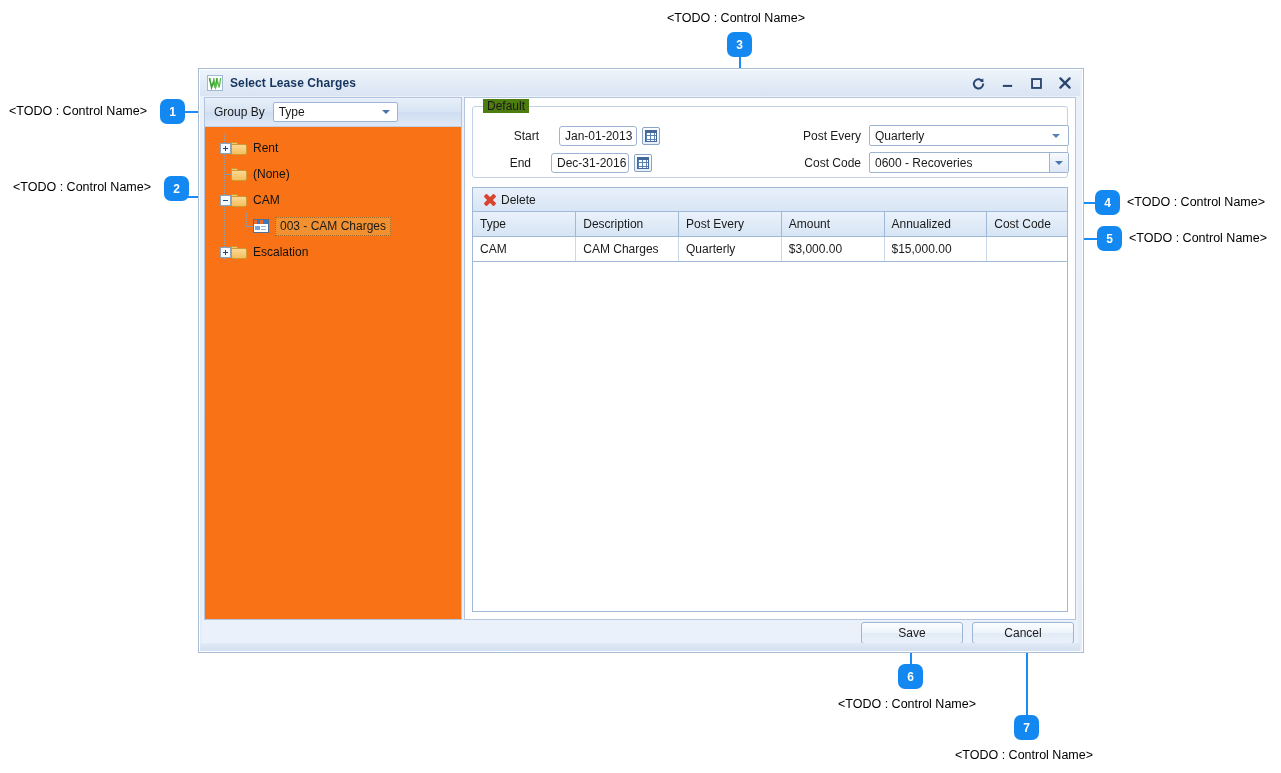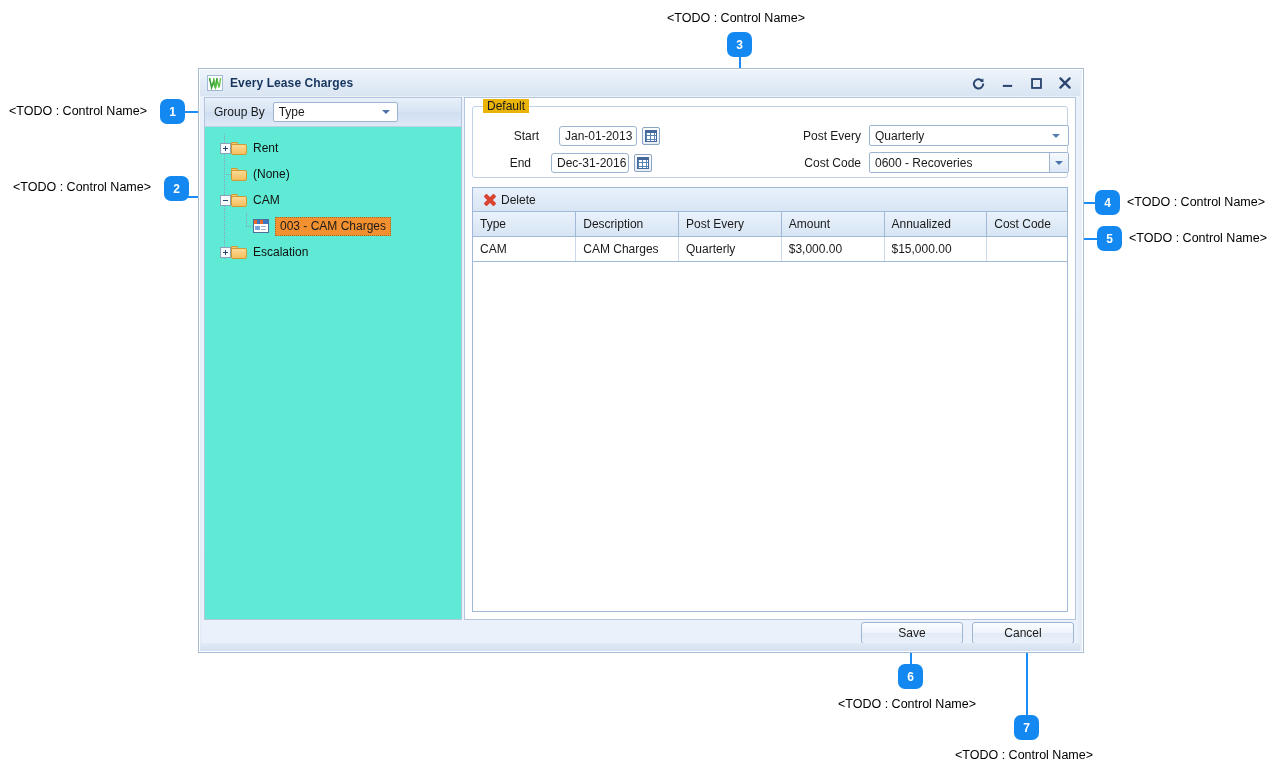--- a/index.html
+++ b/index.html
@@ -115,21 +115,21 @@
     background: #eaf1fa;
   }
 
   
   .left-panel {
     position: absolute;
     left: 2px;
     top: 0px;
     width: 258px;
     height: 523px;
-    background: #5eead4;
+    background: #f97316;
     border: 1px solid #b4c6dd;
     box-sizing: border-box;
   }
   .groupby-bar {
     position: absolute;
     left: 0; top: 0;
     width: 100%;
     height: 29px;
     background: linear-gradient(to bottom, #e8f0fa 0%, #d7e4f3 48%, #cfdef1 52%, #dfe9f7 100%);
     border-bottom: 1px solid #bfd0e5;
@@ -299,21 +299,21 @@
     left: 7px; top: 8px;
     width: 596px;
     height: 72px;
     border: 1px solid #c2d2e6;
     border-radius: 3px;
     box-sizing: border-box;
   }
   .gb-title {
     position: absolute;
     left: 10px; top: -8px;
-    background: #eab308;
+    background: #4d7c0f;
     padding: 0 4px;
     font-size: 12px;
     color: #1a1a1a;
   }
   .field-row {
     position: absolute;
     display: flex;
     align-items: center;
   }
   .flabel {
@@ -523,21 +523,21 @@
 
 <div class="win">
   <div class="win-inner-frame"></div>
 
   <div class="titlebar">
     <svg class="logo-icon" viewBox="0 0 16 16">
       <rect x="0.5" y="0.5" width="15" height="15" fill="#ffffff" stroke="#9fb9d6"></rect>
       <path d="M2.5 3 L4.6 12.5 L6.6 6.5 L8.2 12.5 L10.2 3" fill="none" stroke="#39a035" stroke-width="1.6"></path>
       <path d="M6.6 3 L8.6 12.5 L10.6 6.5 L12.2 12.5 L13.6 3" fill="none" stroke="#5fc14a" stroke-width="1.4"></path>
     </svg>
-    <span class="win-title">Every Lease Charges</span>
+    <span class="win-title">Select Lease Charges</span>
 
     <div class="title-btns">
       <div class="tbtn">
         <svg width="13" height="13" viewBox="0 0 14 14">
           <path d="M11.5 5.2 A5 5 0 1 0 12 7" fill="none" stroke="#2a4670" stroke-width="2.1"></path>
           <path d="M8.6 5.2 L12.4 5.0 L12.1 1.4 Z" fill="#2a4670"></path>
         </svg>
       </div>
       <div class="tbtn">
         <svg width="13" height="13" viewBox="0 0 14 14">

